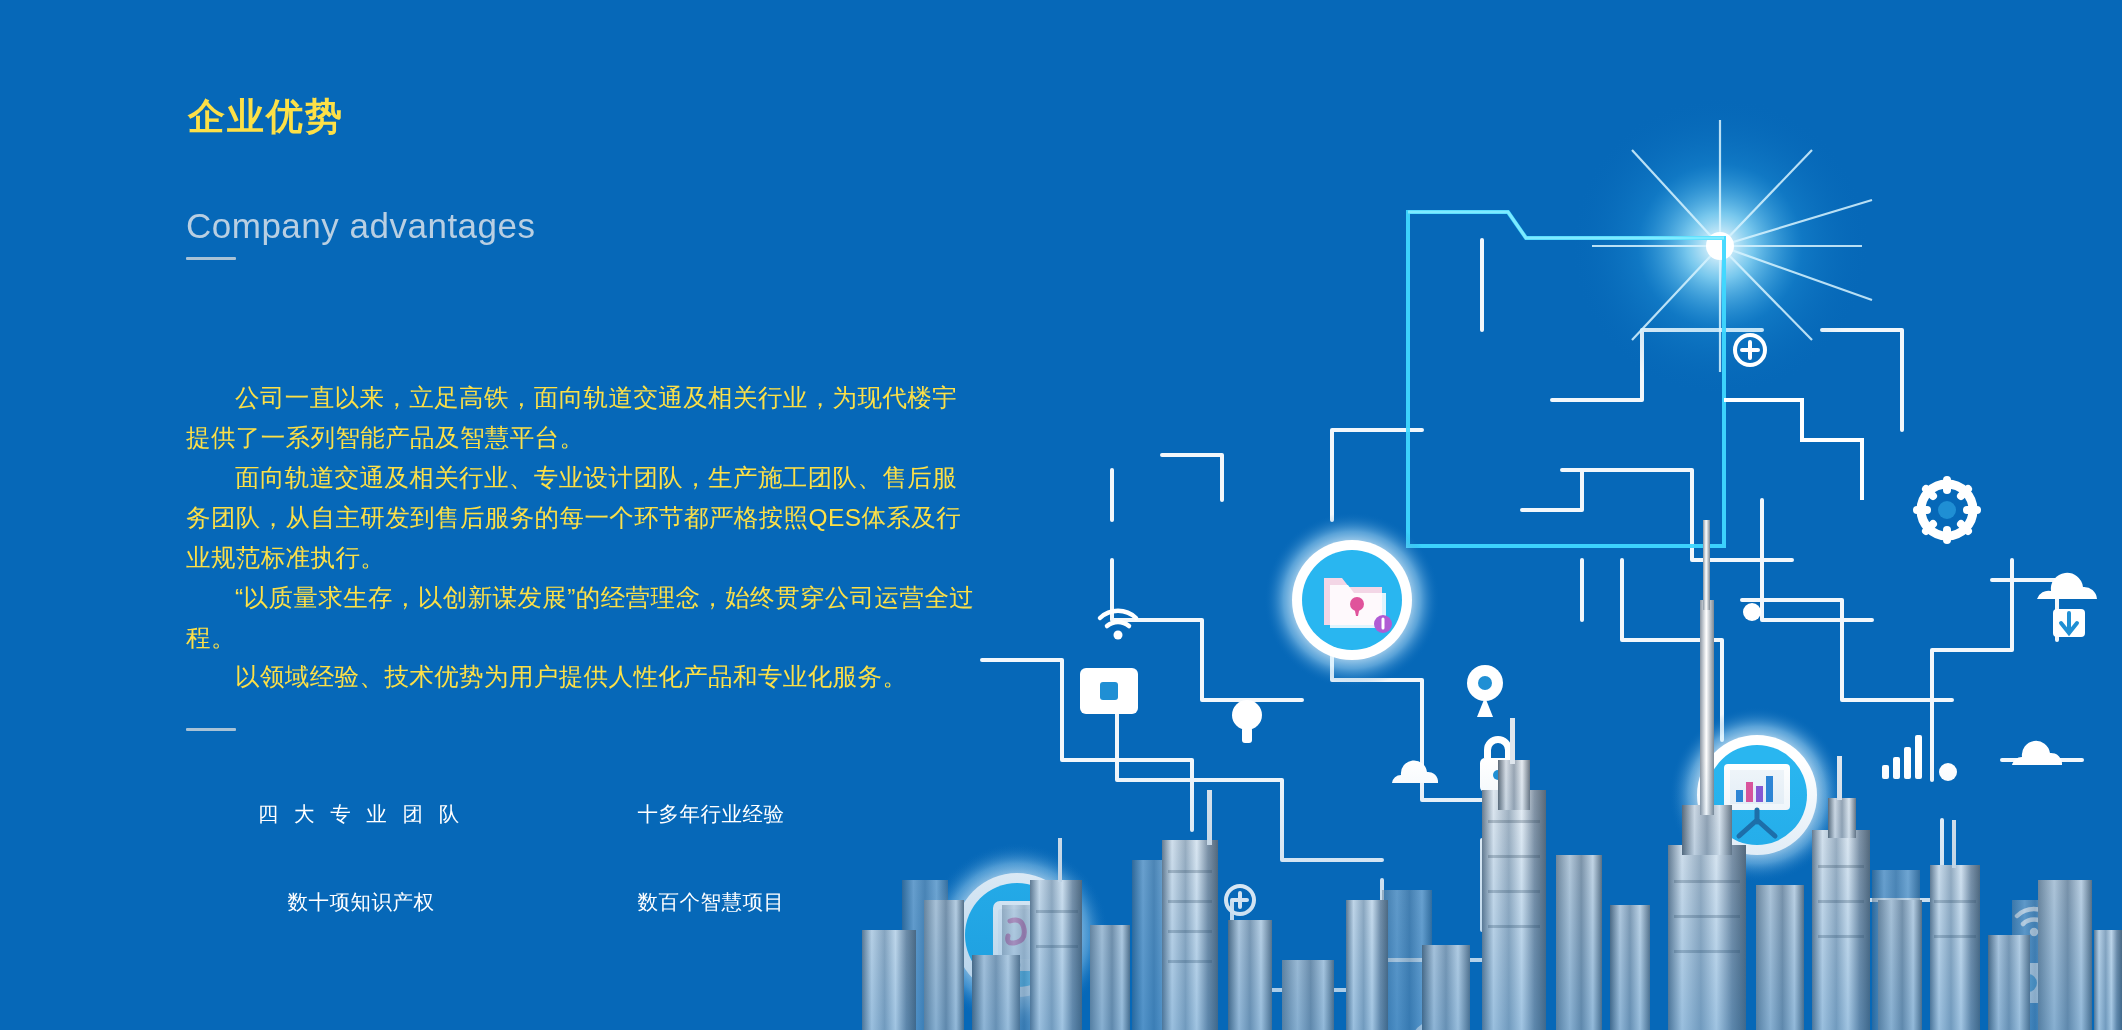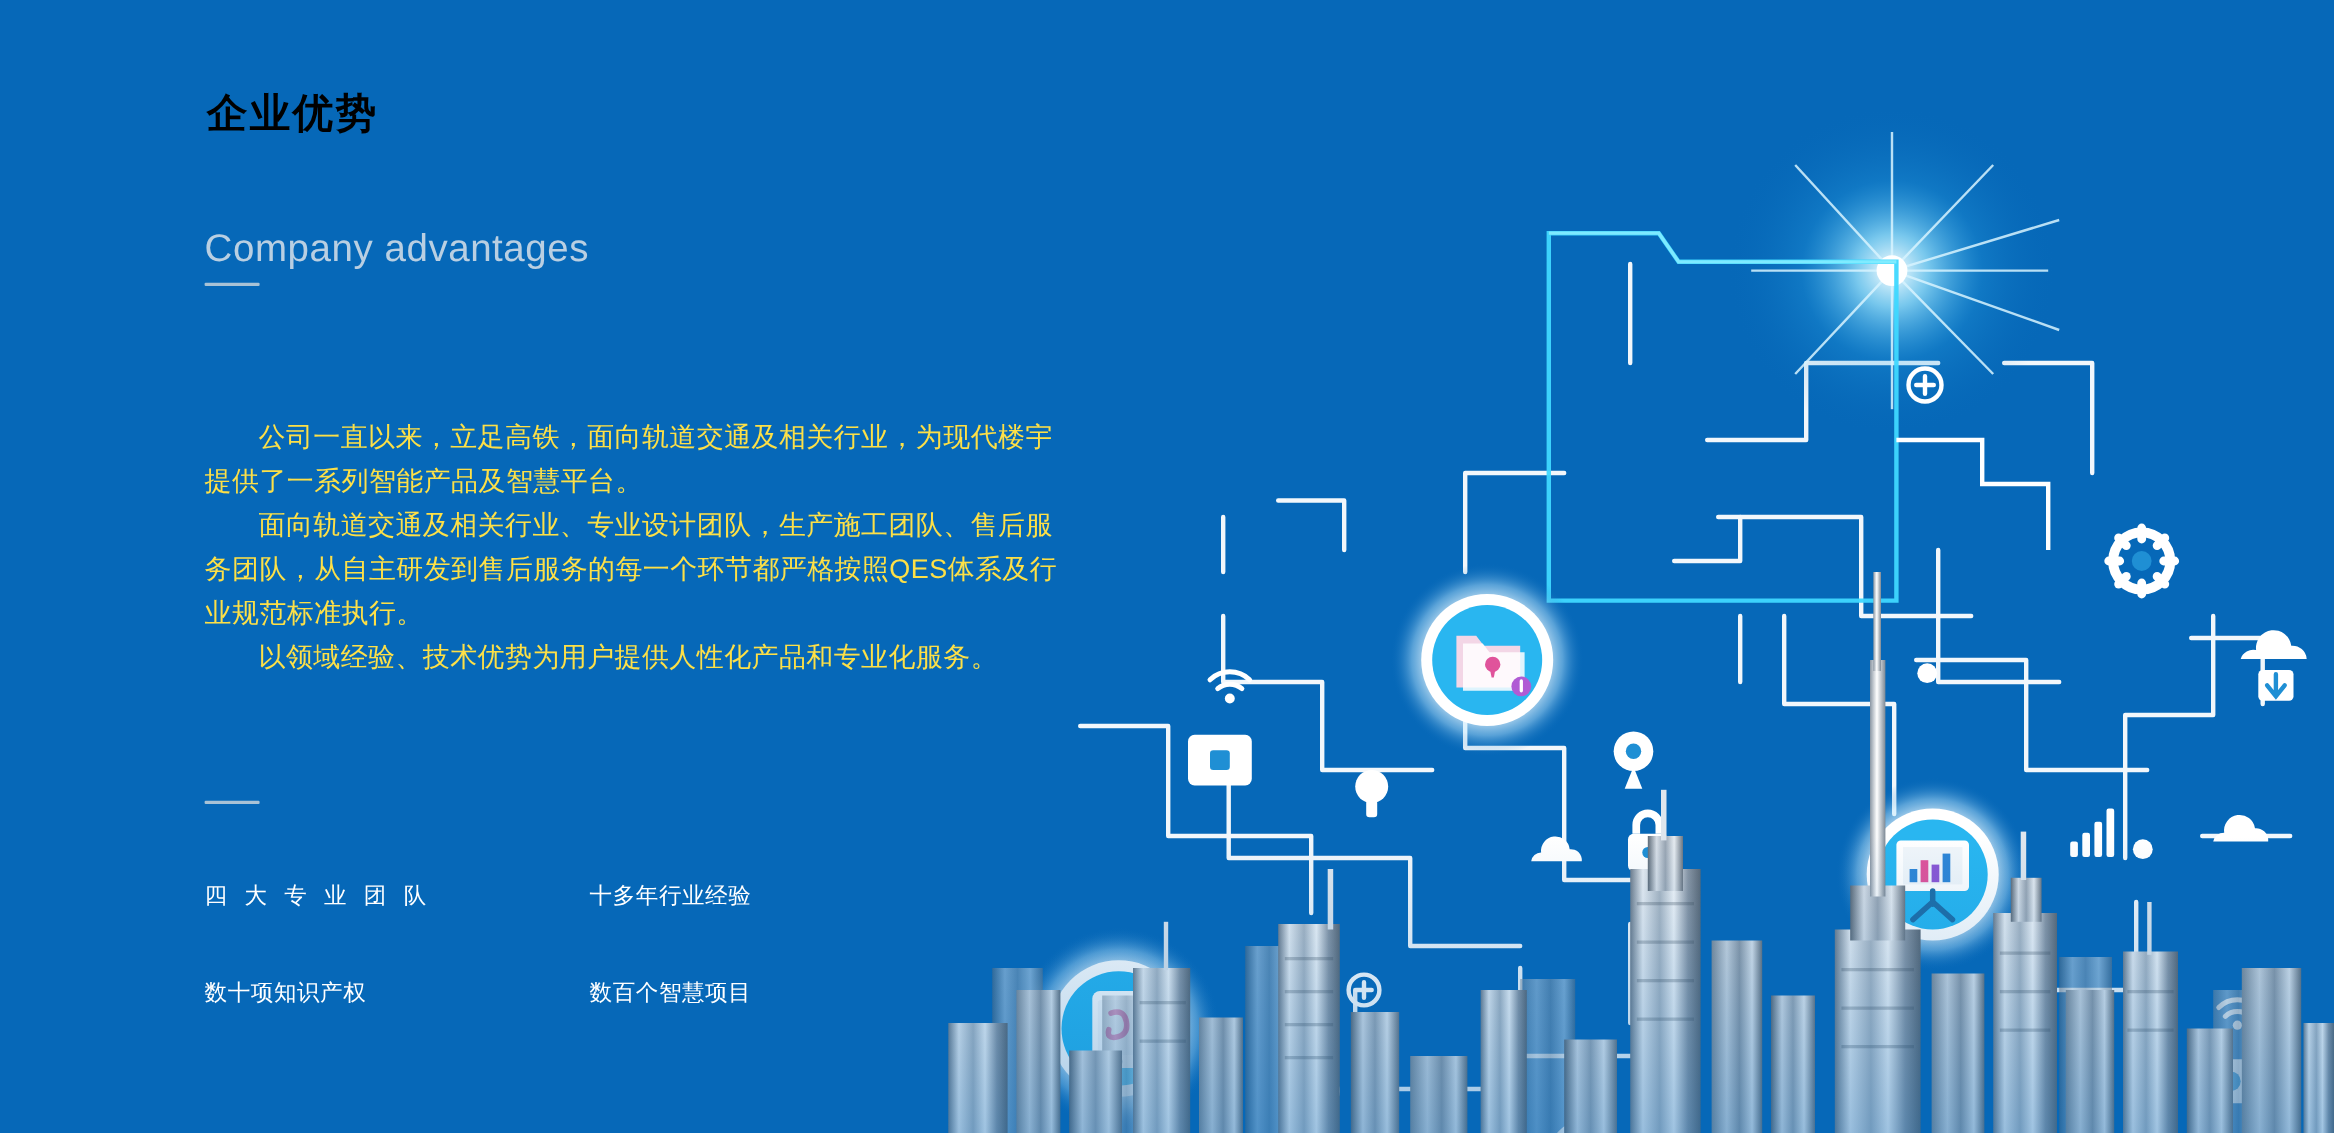--- a/index.html
+++ b/index.html
@@ -8,23 +8,23 @@
     background:#0668b8;
     font-family:"Liberation Sans","DejaVu Sans",sans-serif;
     position:relative;
   }
   .stage{ position:absolute; inset:0; background:#0668b8; overflow:hidden; }
 
   
   .left-col{ position:absolute; left:0; top:0; width:1000px; height:1030px; }
 
   .page-title{
-    position:absolute; left:188px; top:80px;
-    font-size:37px; font-weight:700; color:#000000;
-    letter-spacing:2px; line-height:1.25;
+    position:absolute; left:188px; top:96px;
+    font-size:37px; font-weight:700; color:#fde047;
+    letter-spacing:2px; line-height:1.25;font-family:Liberation Mono, monospace;
   }
   .page-subtitle{
     position:absolute; left:186px; top:184px;
     font-size:35px; font-weight:400; color:#b9cfe2;
     letter-spacing:0.5px; line-height:1.2;margin-top:21px;
   }
   .rule{
     position:absolute; background:#a8c2d6; height:3px; width:50px;
     border-radius:1px;
   }
@@ -34,21 +34,21 @@
   .body-copy{
     position:absolute; left:186px; top:378px; width:790px;
     color:#fde047; font-size:24.5px; line-height:1.63;
     letter-spacing:0.4px; font-weight:400;
   }
   .body-copy p{ text-indent:2em; margin:0; }
 
   .stats{
     position:absolute; left:186px; top:800px; width:700px;
   }
-  .stats-row{ display:flex; }
+  .stats-row{ display:flex;text-align:center; }
   .stats-row + .stats-row{ margin-top:60px; }
   .stat{
     color:#ffffff; font-size:20.5px; font-weight:400;
     width:360px; letter-spacing:0.5px;
   }
   .stat.spaced{ letter-spacing:5px; }
 
   
   .graphic{
     position:absolute; right:0; top:0; width:1260px; height:1030px;
@@ -65,20 +65,21 @@
 
     <div class="page-title">企业优势</div>
 
     <div class="page-subtitle">Company advantages</div>
 
     <div class="rule rule-top"></div>
 
     <div class="body-copy">
       <p>公司一直以来，立足高铁，面向轨道交通及相关行业，为现代楼宇提供了一系列智能产品及智慧平台。</p>
       <p>面向轨道交通及相关行业、专业设计团队，生产施工团队、售后服务团队，从自主研发到售后服务的每一个环节都严格按照QES体系及行业规范标准执行。</p>
+      <p>“以质量求生存，以创新谋发展”的经营理念，始终贯穿公司运营全过程。</p>
       <p>以领域经验、技术优势为用户提供人性化产品和专业化服务。</p>
     </div>
 
     <div class="rule rule-mid"></div>
 
     <div class="stats">
       <div class="stats-row">
         <div class="stat spaced">四 大 专 业 团 队</div>
         <div class="stat">十多年行业经验</div>
       </div>

